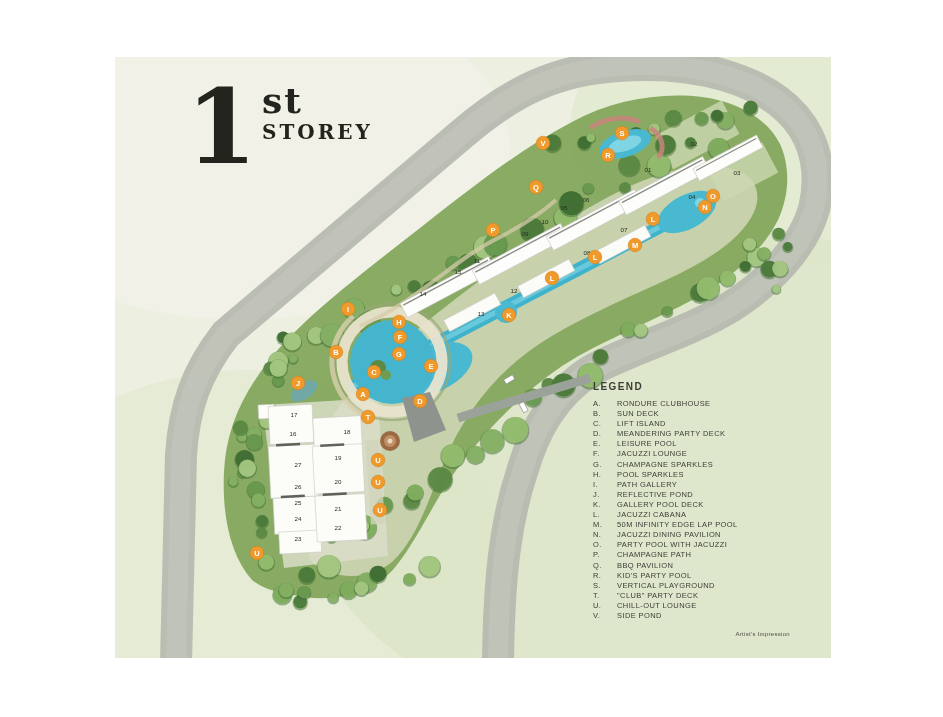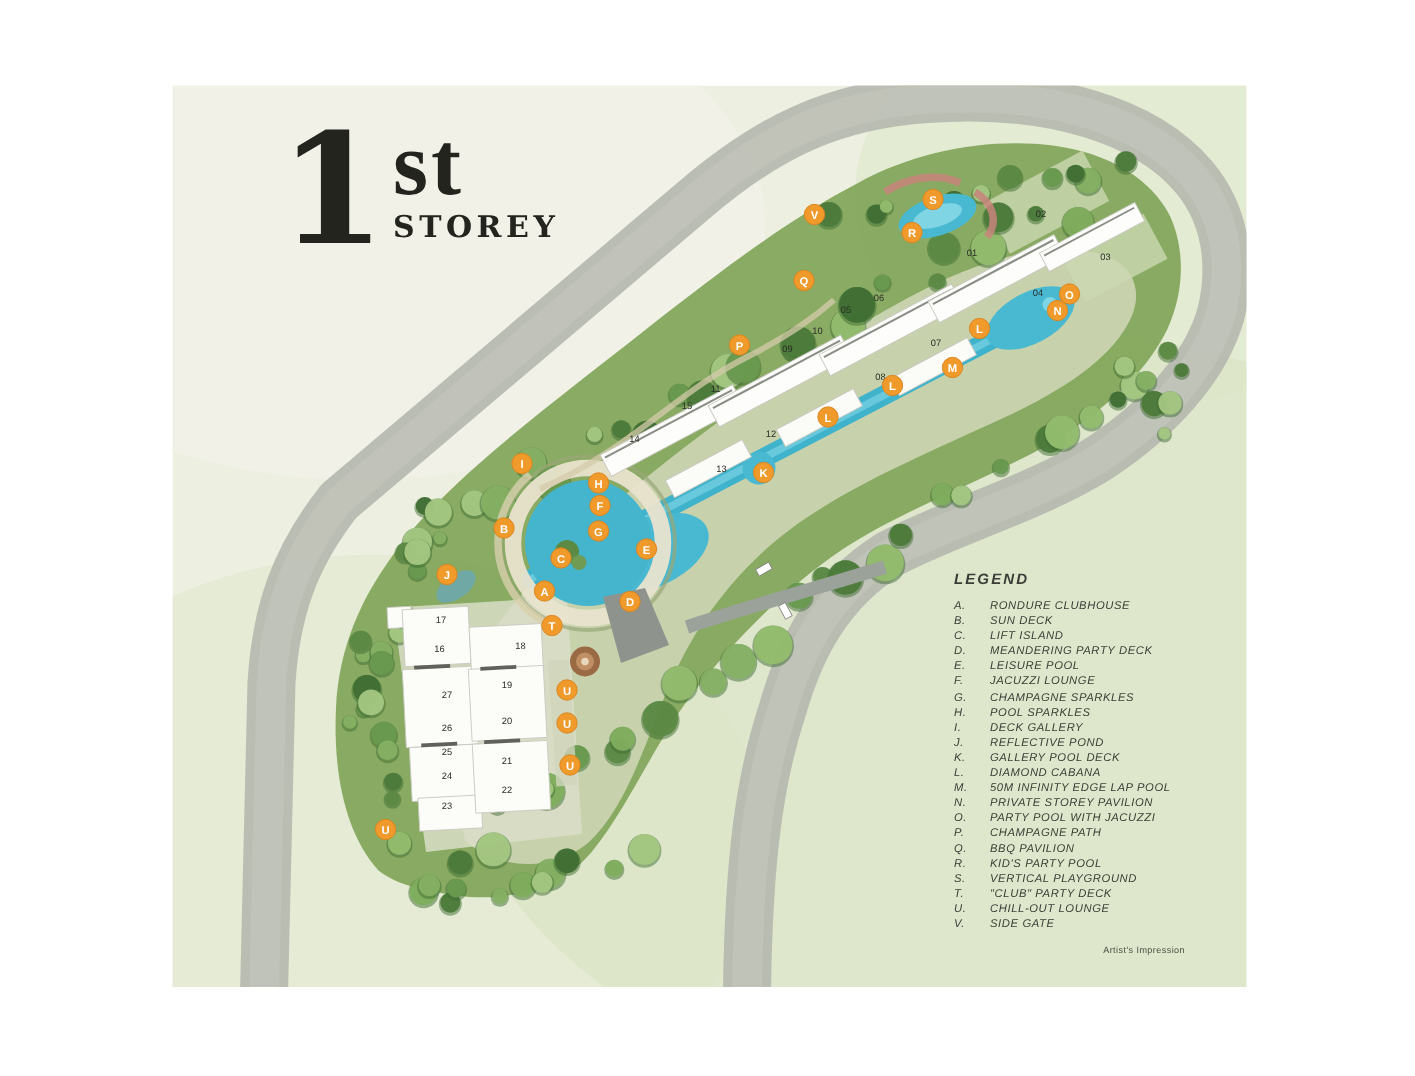--- a/index.html
+++ b/index.html
@@ -4,24 +4,24 @@
 <style>
   html,body{margin:0;padding:0;background:#ffffff;}
   .stage{position:relative;width:943px;height:717px;background:#ffffff;overflow:hidden;
          font-family:"Liberation Sans",sans-serif;}
   svg{position:absolute;left:0;top:0;}
   
   .title{position:absolute;left:186px;top:86px;display:flex;color:#24241f;
          font-family:"DejaVu Serif",serif;font-weight:bold;z-index:5;}
   .t-num{font-size:102px;line-height:0.82;}
   .t-right{display:flex;flex-direction:column;margin-left:5px;margin-top:0px;}
-  .t-st{font-size:60px;line-height:0.78;letter-spacing:2px;font-family:Liberation Serif, serif;}
+  .t-st{font-size:36px;line-height:0.78;letter-spacing:2px;}
   .t-word{font-size:20px;letter-spacing:3px;margin-top:6px;}
   
-  .legend{position:absolute;left:636px;top:381px;width:215px;color:#3b3e36;z-index:5;font-style:italic;}
+  .legend{position:absolute;left:593px;top:381px;width:215px;color:#3b3e36;z-index:5;}
   .legend-heading{font-size:10px;font-weight:bold;letter-spacing:1.4px;margin:0 0 7px 0;}
   .legend-row{display:flex;font-size:7.5px;line-height:10.1px;letter-spacing:0.4px;}
   .legend-key{width:24px;flex:0 0 24px;}
   .legend-label{flex:1;}
   
   .credit{position:absolute;left:650px;top:631px;width:140px;text-align:right;
           font-size:6px;color:#4a4d44;letter-spacing:0.3px;z-index:5;}
 </style>
 </head>
 <body>
@@ -522,41 +522,41 @@
         <div class="legend-row">
           <span class="legend-key">G.</span>
           <span class="legend-label">CHAMPAGNE SPARKLES</span>
         </div>
         <div class="legend-row">
           <span class="legend-key">H.</span>
           <span class="legend-label">POOL SPARKLES</span>
         </div>
         <div class="legend-row">
           <span class="legend-key">I.</span>
-          <span class="legend-label">DECK GALLERY</span>
+          <span class="legend-label">PATH GALLERY</span>
         </div>
         <div class="legend-row">
           <span class="legend-key">J.</span>
           <span class="legend-label">REFLECTIVE POND</span>
         </div>
         <div class="legend-row">
           <span class="legend-key">K.</span>
           <span class="legend-label">GALLERY POOL DECK</span>
         </div>
         <div class="legend-row">
           <span class="legend-key">L.</span>
-          <span class="legend-label">DIAMOND CABANA</span>
+          <span class="legend-label">JACUZZI CABANA</span>
         </div>
         <div class="legend-row">
           <span class="legend-key">M.</span>
           <span class="legend-label">50M INFINITY EDGE LAP POOL</span>
         </div>
         <div class="legend-row">
           <span class="legend-key">N.</span>
-          <span class="legend-label">PRIVATE STOREY PAVILION</span>
+          <span class="legend-label">JACUZZI DINING PAVILION</span>
         </div>
         <div class="legend-row">
           <span class="legend-key">O.</span>
           <span class="legend-label">PARTY POOL WITH JACUZZI</span>
         </div>
         <div class="legend-row">
           <span class="legend-key">P.</span>
           <span class="legend-label">CHAMPAGNE PATH</span>
         </div>
         <div class="legend-row">
@@ -574,19 +574,19 @@
         <div class="legend-row">
           <span class="legend-key">T.</span>
           <span class="legend-label">"CLUB" PARTY DECK</span>
         </div>
         <div class="legend-row">
           <span class="legend-key">U.</span>
           <span class="legend-label">CHILL-OUT LOUNGE</span>
         </div>
         <div class="legend-row">
           <span class="legend-key">V.</span>
-          <span class="legend-label">SIDE GATE</span>
+          <span class="legend-label">SIDE POND</span>
         </div>
       </div>
   </div>
 
   <div class="credit">Artist's Impression</div>
 </div>
 
 </body></html>

